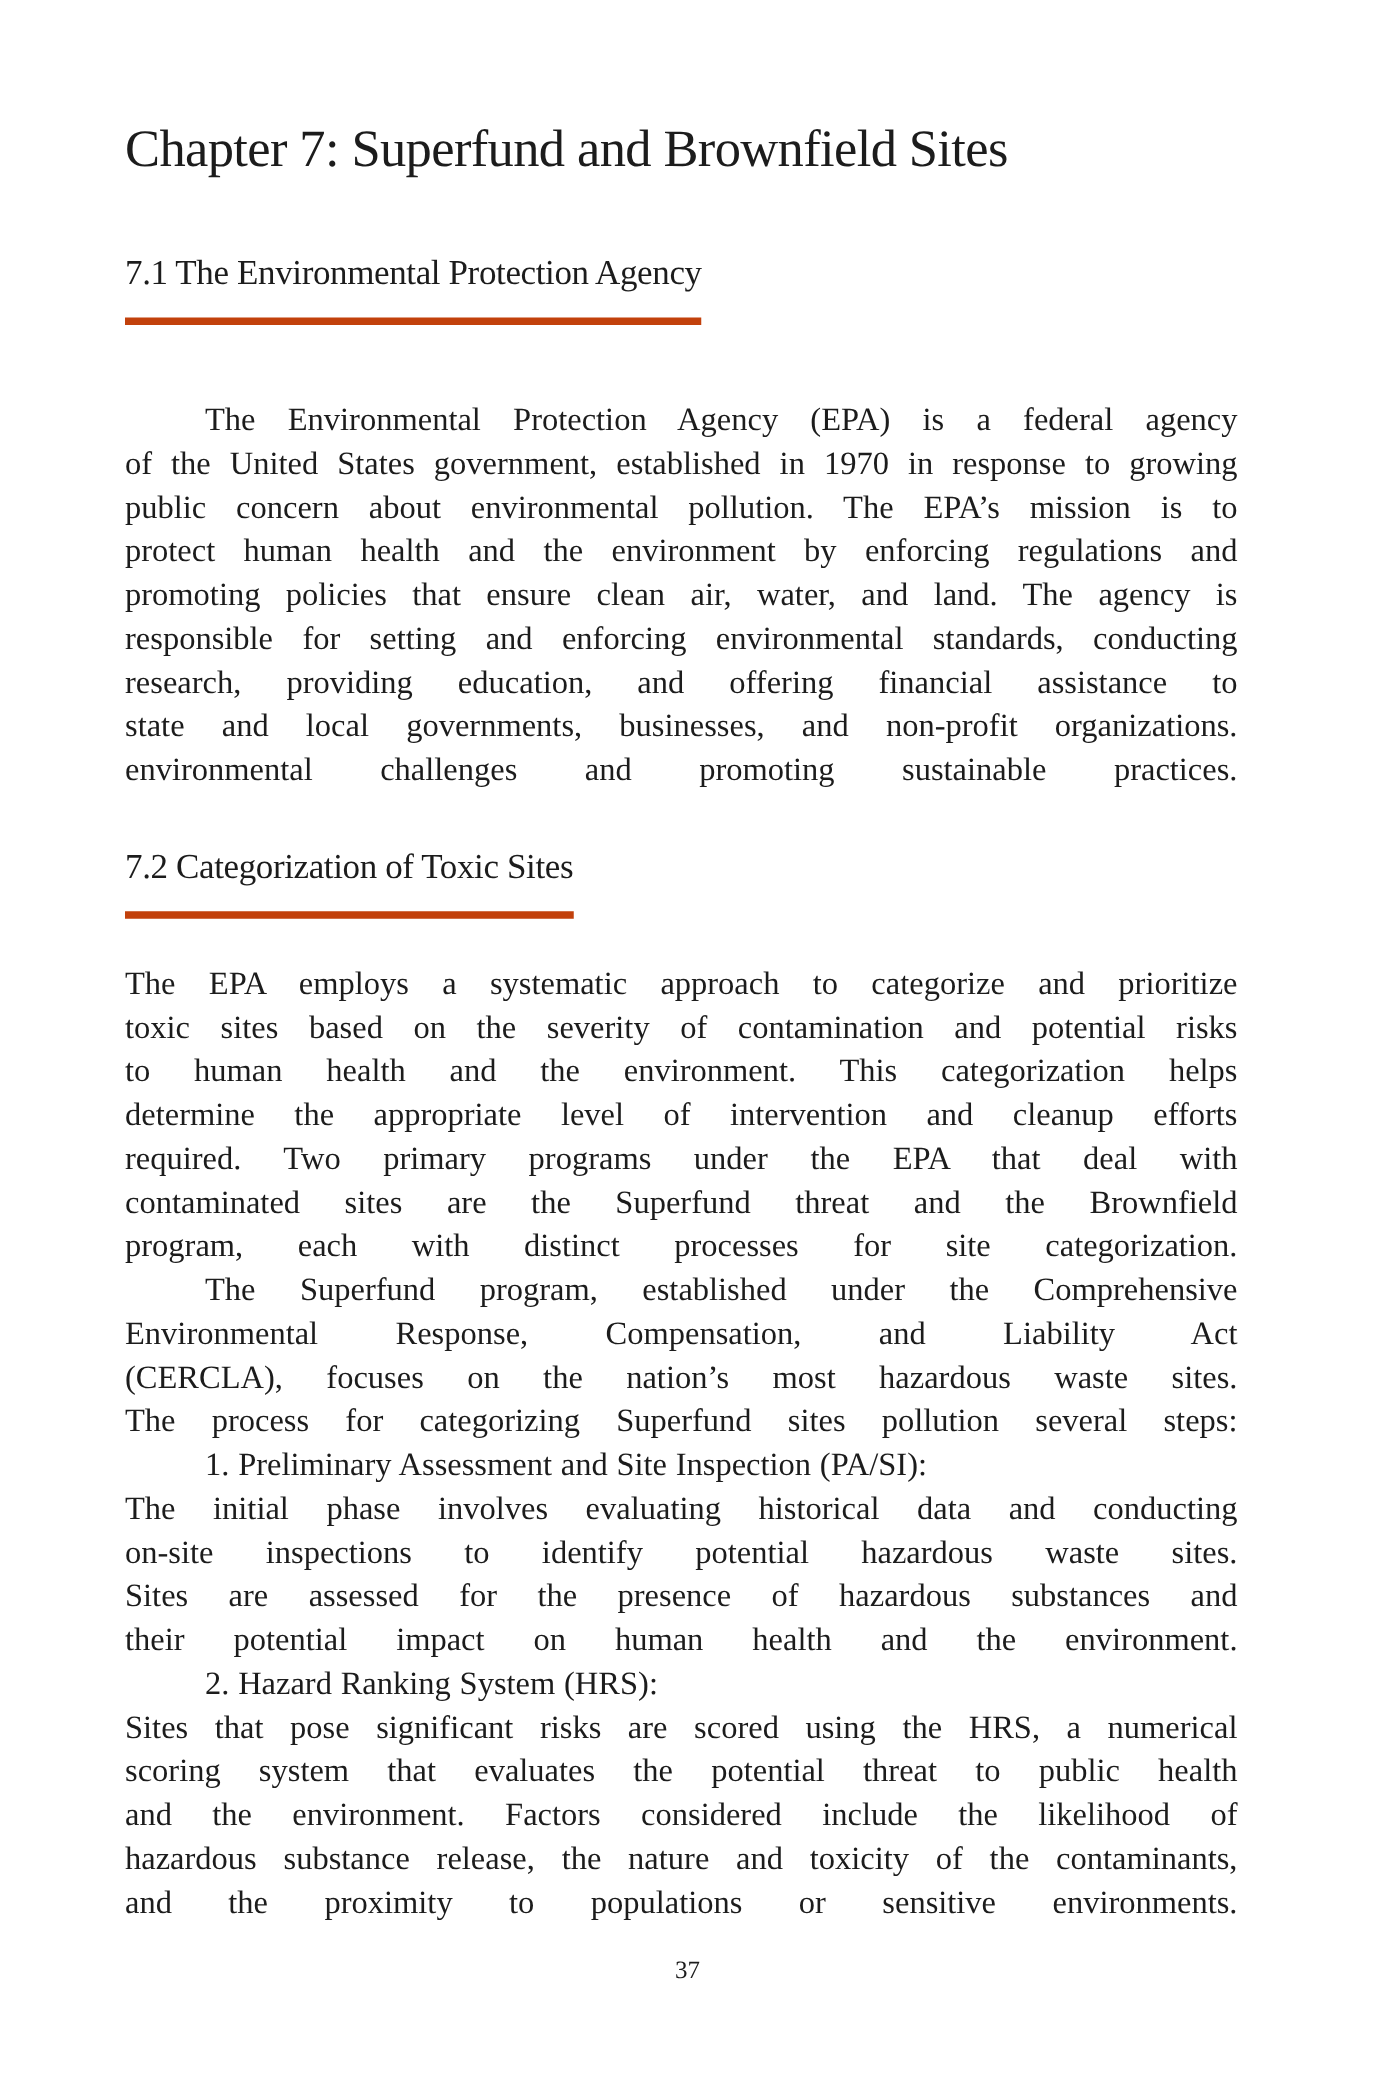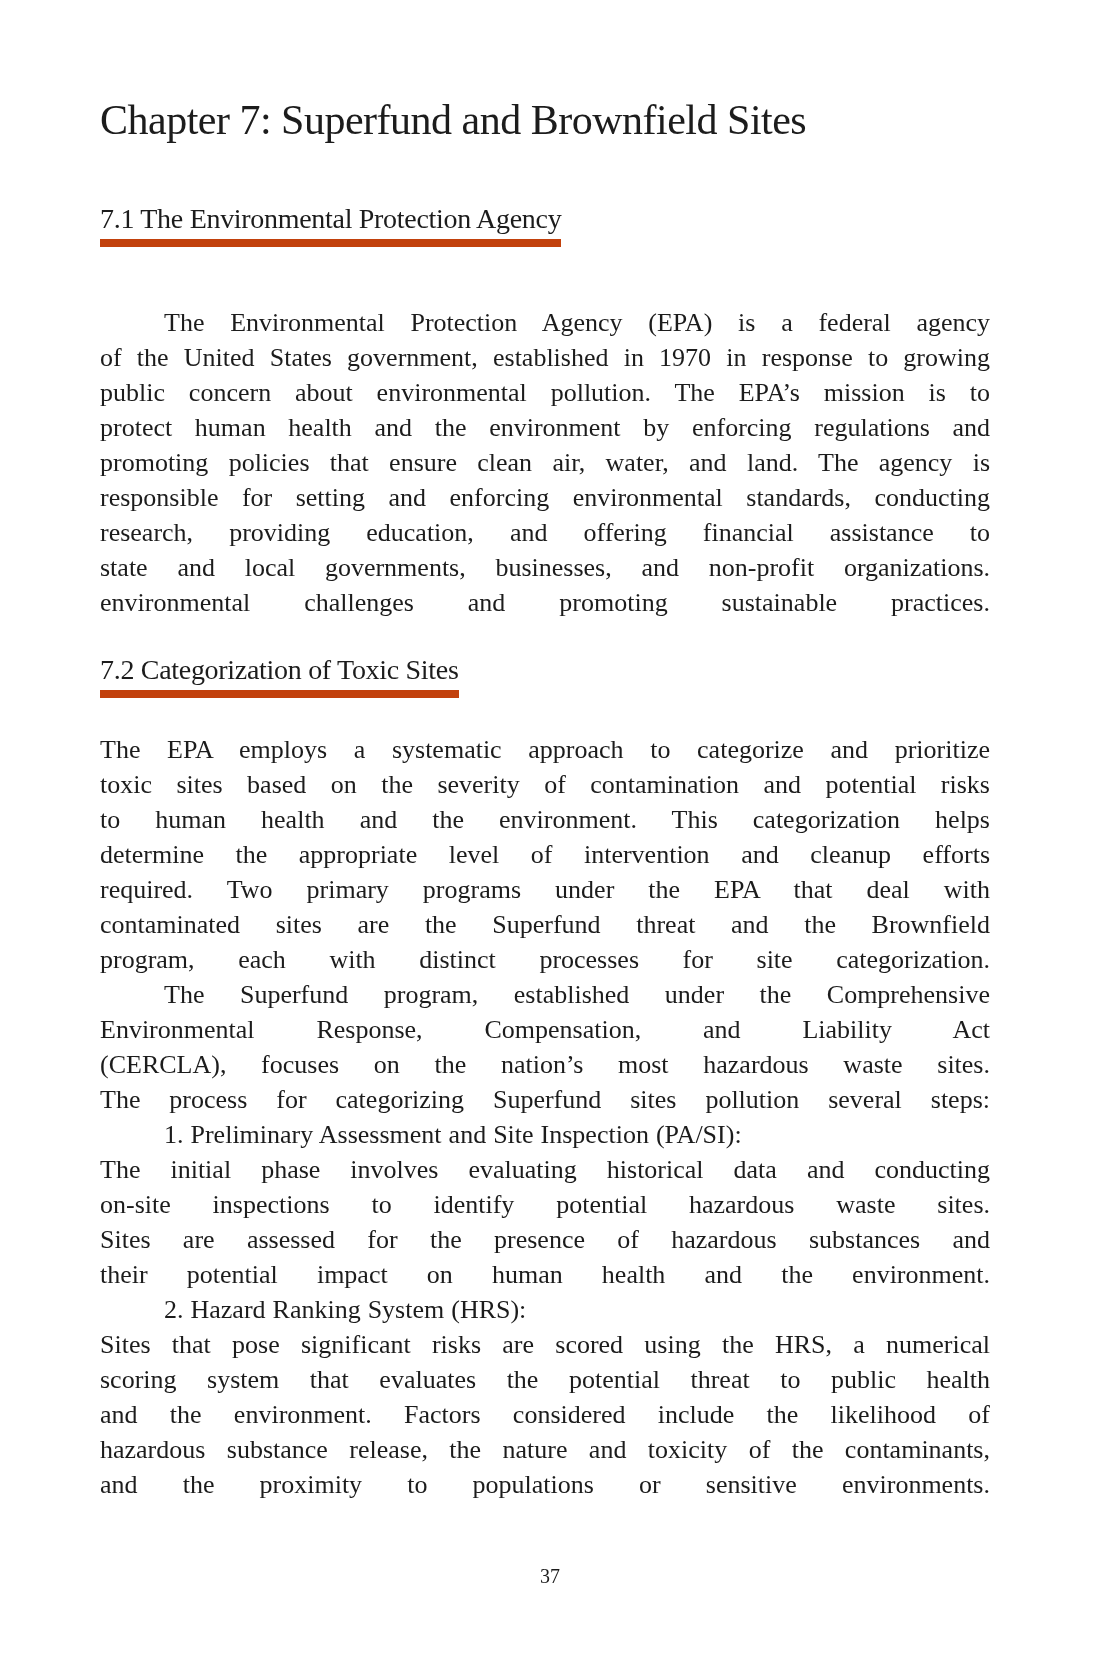--- a/index.html
+++ b/index.html
@@ -19,33 +19,33 @@
     overflow: hidden;
   }
   .chapter-title {
     font-size: 42px;
     line-height: 48px;
     font-weight: 400;
     letter-spacing: -0.5px;
     margin: 0 0 58px 0;
   }
   .section { margin: 0; }
-  .section + .section { margin-top: 33px; }
+  .section + .section { margin-top: 44px; }
   .section-heading {
     font-size: 28px;
     line-height: 34px;
     font-weight: 400;
     letter-spacing: -0.3px;
     margin: 0 0 34px 0;
   }
   .section:first-of-type .section-heading { margin-bottom: 58px; }
   .heading-text {
     display: inline-block;
-    border-bottom: 8px solid #c2410c;
-    padding-bottom: 3px;
+    border-bottom: 6px solid #c2410c;
+    padding-bottom: 18px;
   }
   .line {
     font-size: 26px;
     line-height: 35px;
     text-align: justify;
     text-align-last: justify;
     word-spacing: 0.5px;
   }
   .line.indent { padding-left: 64px; }
   .line.list {

